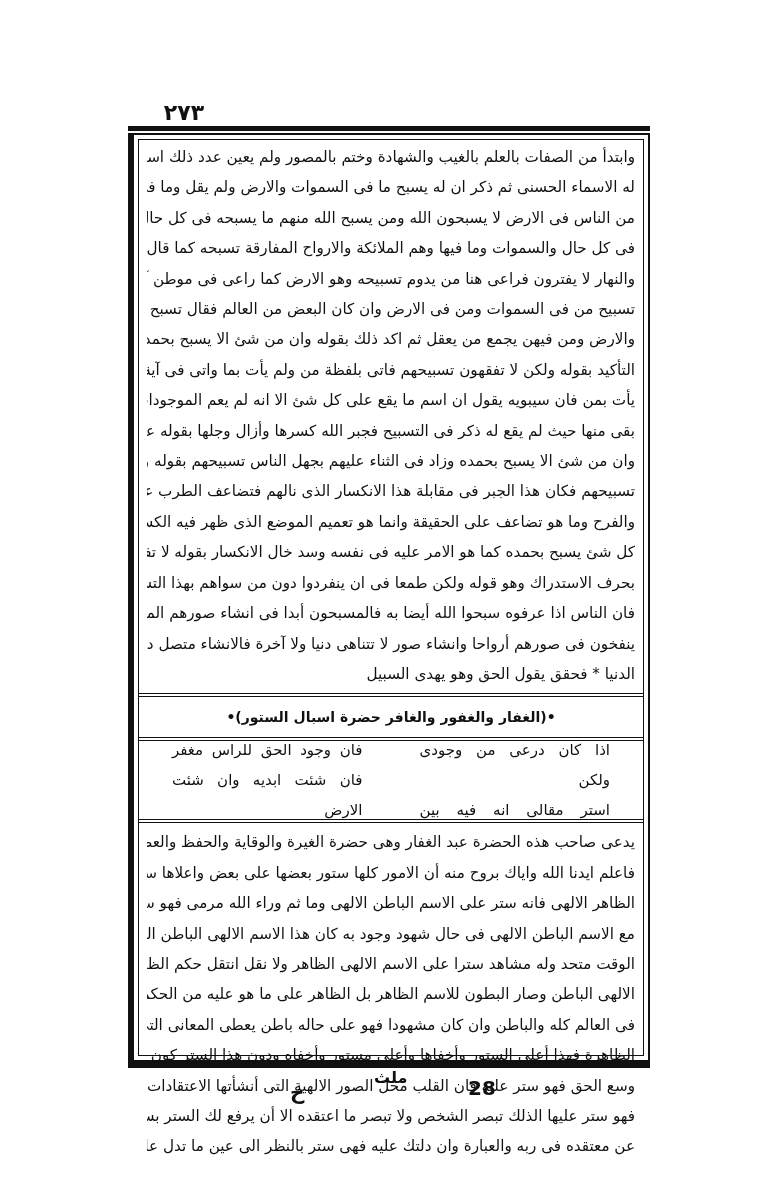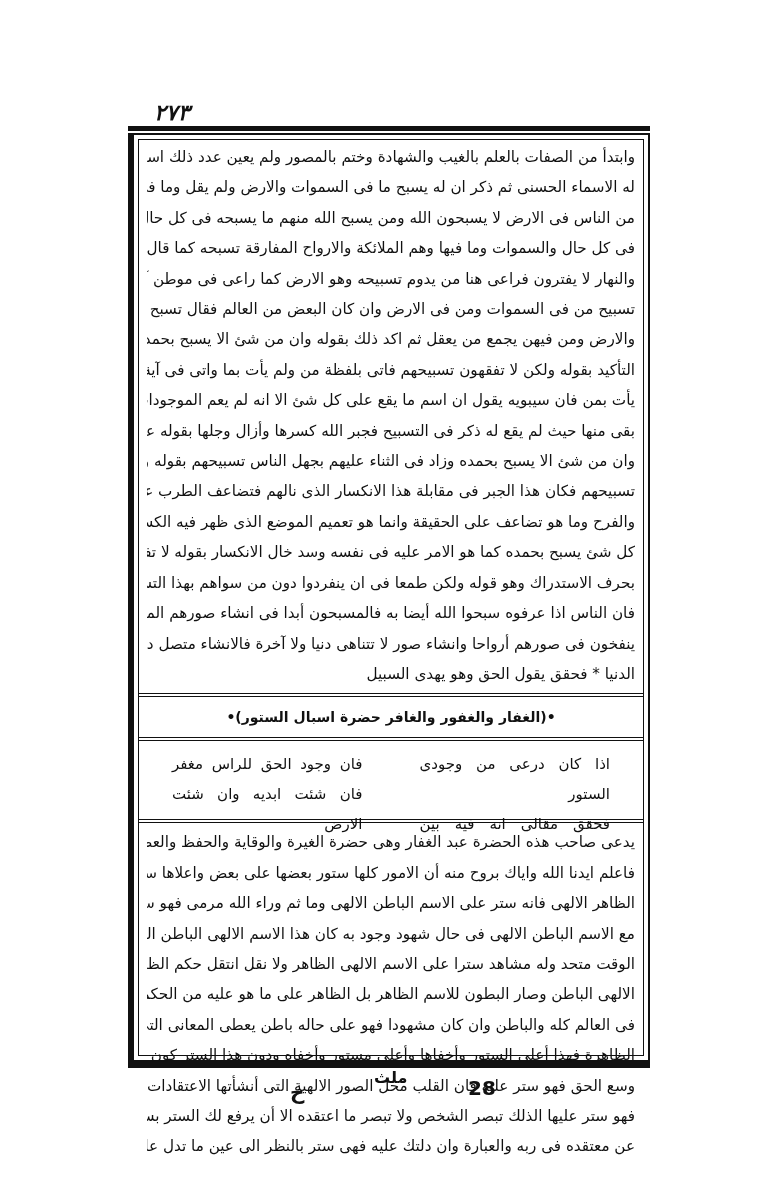--- a/index.html
+++ b/index.html
@@ -1,21 +1,21 @@
 <!DOCTYPE html>
 <html><head>
   <meta charset="utf-8">
   <style>
     html, body { margin: 0; padding: 0; background: #ffffff; }
     body { width: 776px; height: 1200px; position: relative; overflow: hidden;
            font-family: "DejaVu Sans", sans-serif; color: #111; }
 
     .page-number { position: absolute; top: 100px; left: 154px; width: 60px;
-                   font-size: 22px; font-weight: bold; direction: rtl; text-align: left;
-                   letter-spacing: 1px; font-style: italic; }
+                   font-size: 22px; font-weight: bold; direction: rtl; text-align: center;
+                   letter-spacing: 1px; }
 
     .frame { position: absolute; left: 132px; top: 133px; width: 514px; height: 925px;
              border: 2px solid #111; box-shadow: -4px 0 0 #111, 0 5px 0 #111; }
     .frame-inner { position: absolute; left: 4px; right: 4px; top: 4px; bottom: 4px;
                    border: 1px solid #111; }
     .top-rule { position: absolute; left: 128px; top: 126px; width: 522px; height: 5px; background: #111; }
     .bottom-rule { position: absolute; left: 128px; top: 1062px; width: 522px; height: 6px; background: #111; }
 
     .content { position: absolute; left: 8px; right: 8px; top: 2px; bottom: 0; direction: rtl; }
 
@@ -24,21 +24,21 @@
     .para .line { display: block; overflow: hidden; text-align: justify; text-align-last: justify; }
     .para .line.last { text-align-last: right; }
 
     .section-rule { height: 0; border-top: 1px solid #111; border-bottom: 1px solid #111;
                     padding-top: 2px; margin: 4px -8px; }
 
     .heading { text-align: center; font-size: 14px; line-height: 32px; font-weight: bold; }
 
     .verse { display: flex; flex-direction: row; justify-content: space-between;
              padding: 4px 6px; height: 62px; }
-    .hemistich-pair { display: flex; align-items: flex-start; width: 48%; }
+    .hemistich-pair { display: flex; align-items: center; width: 48%; }
     .bar { width: 5px; border-left: 1.5px solid #111; border-right: 1.5px solid #111; margin: 0 4px; }
     .hemistich { flex: 1; font-size: 15px; line-height: 30px; text-align: justify; text-align-last: justify;
                  padding: 0 4px; }
     .hemistich span { display: block; }
 
     .footer { position: absolute; top: 1074px; left: 0; width: 776px; height: 40px; direction: rtl; }
     .footer .mark { position: absolute; font-size: 20px; font-weight: bold; }
   </style>
 </head>
 <body>
@@ -75,22 +75,22 @@
       <div class="section-rule"></div>
 
       <div class="heading">•(الغفار والغفور والغافر حضرة اسبال الستور)•</div>
 
       <div class="section-rule"></div>
 
       <div class="verse">
         <div class="hemistich-pair">
           <div class="bar"></div>
           <div class="hemistich">
-            <span>اذا كان درعى من وجودى الستور</span>
-            <span>فحقق مقالى انه فيه بين</span>
+            <span>اذا كان درعى من وجودى ولكن</span>
+            <span>استر مقالى انه فيه بين</span>
           </div>
           <div class="bar"></div>
         </div>
         <div class="hemistich-pair">
           <div class="bar"></div>
           <div class="hemistich">
             <span>فان وجود الحق للراس مغفر</span>
             <span>فان شئت ابديه وان شئت الارض</span>
           </div>
           <div class="bar"></div>

